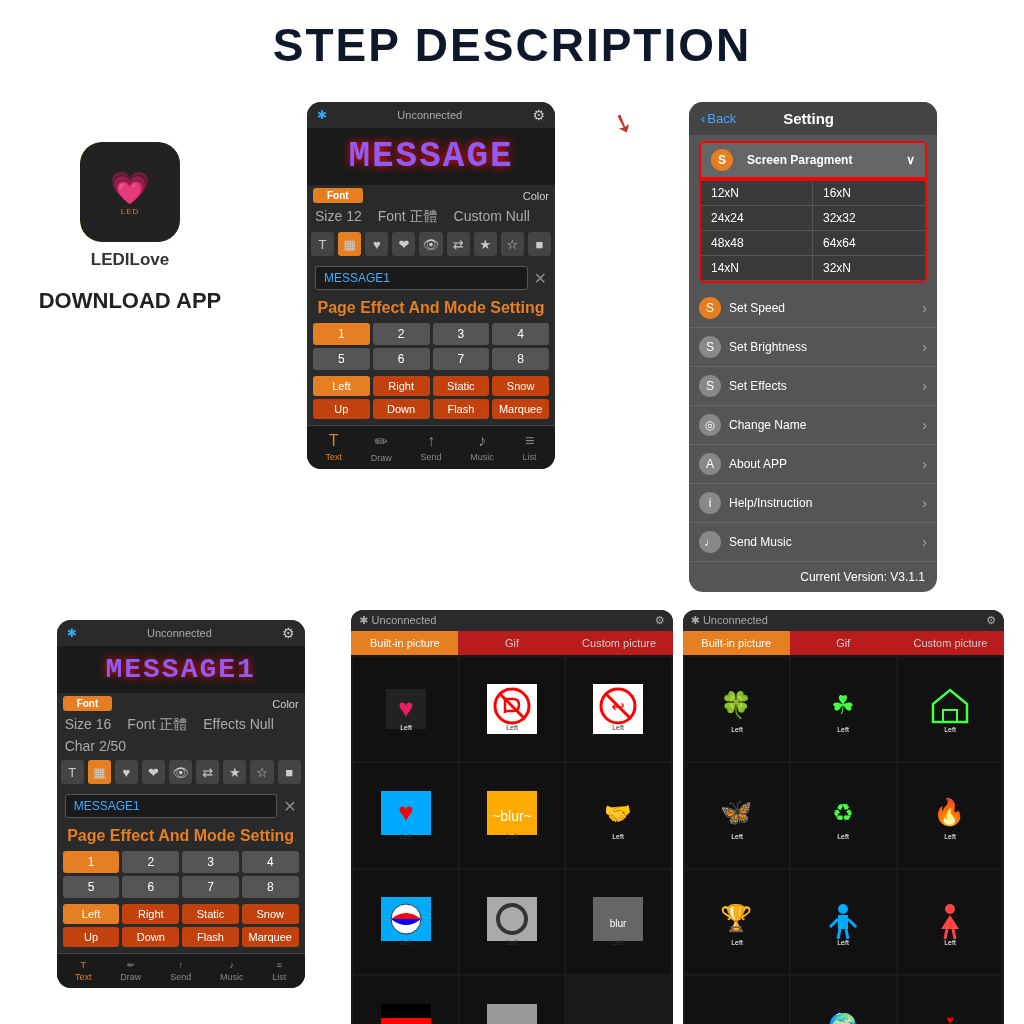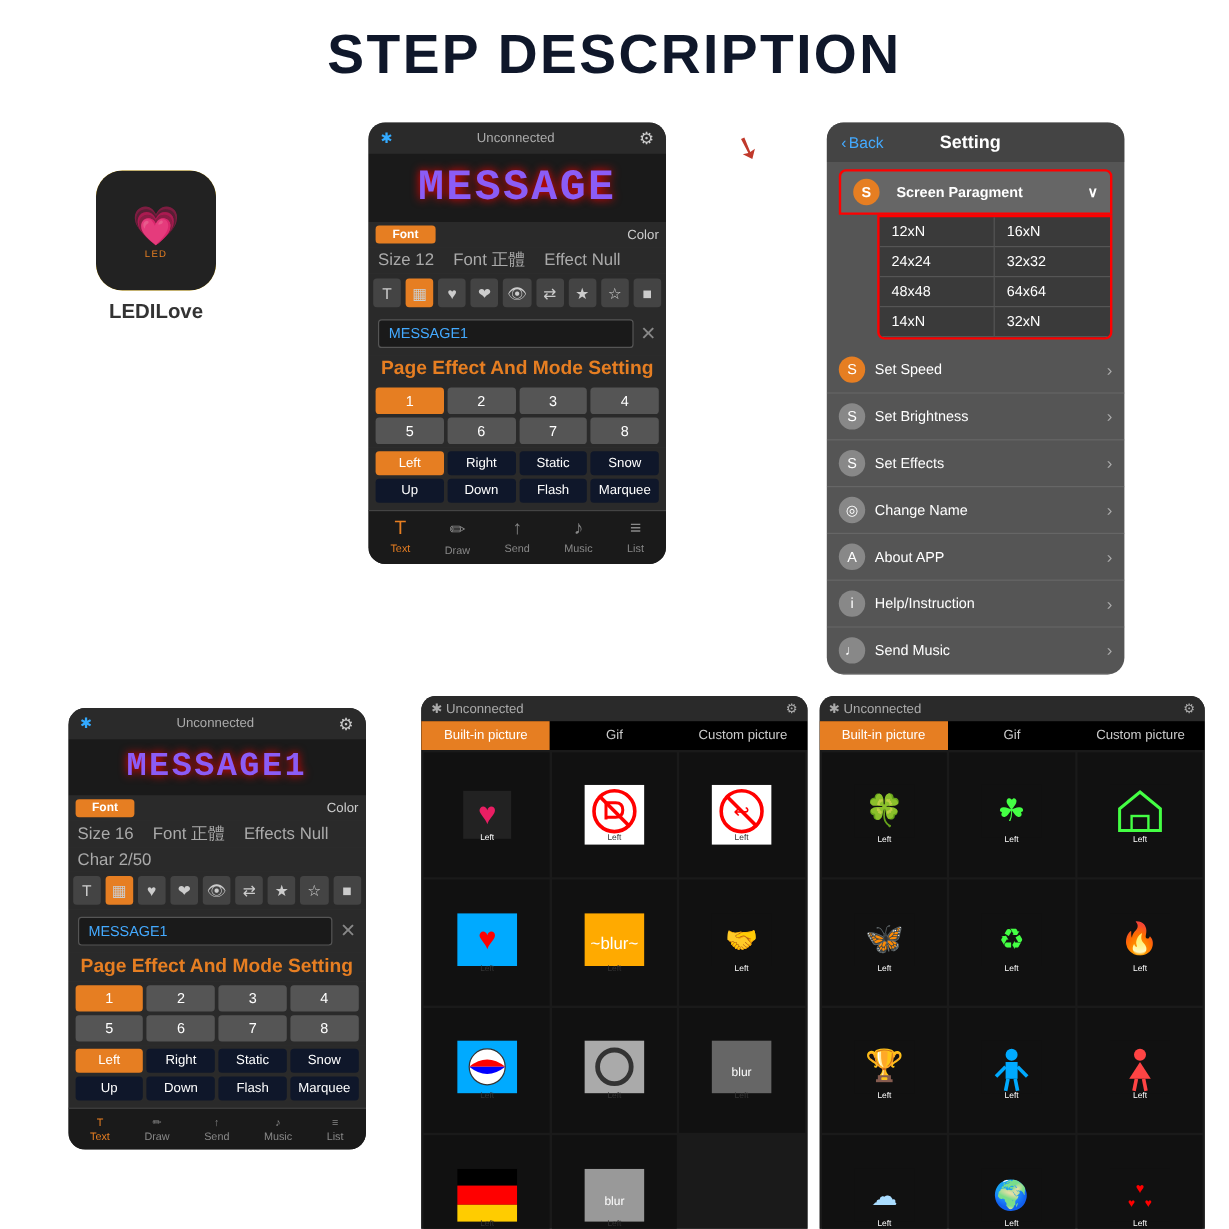--- a/index.html
+++ b/index.html
@@ -217,21 +217,21 @@
     .num-btn.active { background: #e67e22; }
 
     .mode-grid {
       background: #2a2a2a;
       display: grid;
       grid-template-columns: repeat(4, 1fr);
       gap: 3px;
       padding: 3px 6px 6px;
     }
     .mode-btn {
-      background: #0f172a;
+      background: #c2410c;
       color: #fff;
       text-align: center;
       font-size: 11px;
       padding: 4px;
       border-radius: 3px;
     }
     .mode-btn.active { background: #e67e22; }
 
     .bottom-tabs {
       background: #1a1a1a;
@@ -297,21 +297,20 @@
     }
 
     .screen-grid {
       display: grid;
       grid-template-columns: 1fr 1fr;
       background: #3a3a3a;
       border: 2px solid #e00;
       border-top: none;
       border-radius: 0 0 6px 6px;
       overflow: hidden;
-      margin-left: 32px;
     }
     .screen-option {
       color: #fff;
       font-size: 12px;
       padding: 5px 10px;
       border-bottom: 1px solid #555;
     }
     .screen-option:nth-child(odd) { border-right: 1px solid #555; }
 
     .settings-item {
@@ -361,21 +360,21 @@
     }
 
     
     .picture-phone {
       background: #2a2a2a;
       border-radius: 12px;
       overflow: hidden;
     }
     .picture-tabs {
       display: flex;
-      background: #000000;
+      background: #b91c1c;
     }
     .picture-tab {
       flex: 1;
       text-align: center;
       padding: 6px;
       font-size: 11px;
       color: #ccc;
     }
     .picture-tab.active {
       background: #e67e22;
@@ -437,20 +436,21 @@
 <div class="main-grid" style="margin-top:0;">
 
   <div class="app-info">
     <div class="app-icon">
       <div class="app-icon-inner">
         <span style="font-size:32px;">💗</span>
         <span style="color:#e67e22;font-size:8px;letter-spacing:1px;">LED</span>
       </div>
     </div>
     <div class="app-name">LEDILove</div>
+    <div class="download-label">DOWNLOAD APP</div>
   </div>
 
   <div style="display:flex;flex-direction:column;align-items:center;padding-top:10px;">
     <div class="phone-mockup">
 
       <div class="phone-header">
         <span class="bt-icon">✱</span>
         <span>Unconnected</span>
         <span class="gear-icon">⚙</span>
       </div>
@@ -460,21 +460,21 @@
       </div>
 
       <div class="controls-bar">
         <div class="font-btn">Font</div>
         <div class="color-label">Color</div>
       </div>
 
       <div class="info-row">
         <span><span>Size</span> <span>12</span></span>
         <span><span>Font</span> <span>正體</span></span>
-        <span><span>Effect</span> <span>Null</span></span>
+        <span><span>Custom</span> <span>Null</span></span>
       </div>
 
       <div class="icon-row">
         <div class="icon-btn">T</div>
         <div class="icon-btn orange">▦</div>
         <div class="icon-btn">♥</div>
         <div class="icon-btn">❤</div>
         <div class="icon-btn">👁</div>
         <div class="icon-btn">⇄</div>
         <div class="icon-btn">★</div>
@@ -598,20 +598,21 @@
           <div class="settings-item-label">Help/Instruction</div>
           <div class="settings-item-arrow">›</div>
         </div>
         <div class="settings-item">
           <div class="settings-item-icon gray">♩</div>
           <div class="settings-item-label">Send Music</div>
           <div class="settings-item-arrow">›</div>
         </div>
       </div>
 
+      <div class="settings-version">Current Version: V3.1.1</div>
     </div>
   </div>
 
 </div>
 
 <div class="bottom-row">
 
   <div>
     <div class="phone-mockup small">
       <div class="phone-header">

